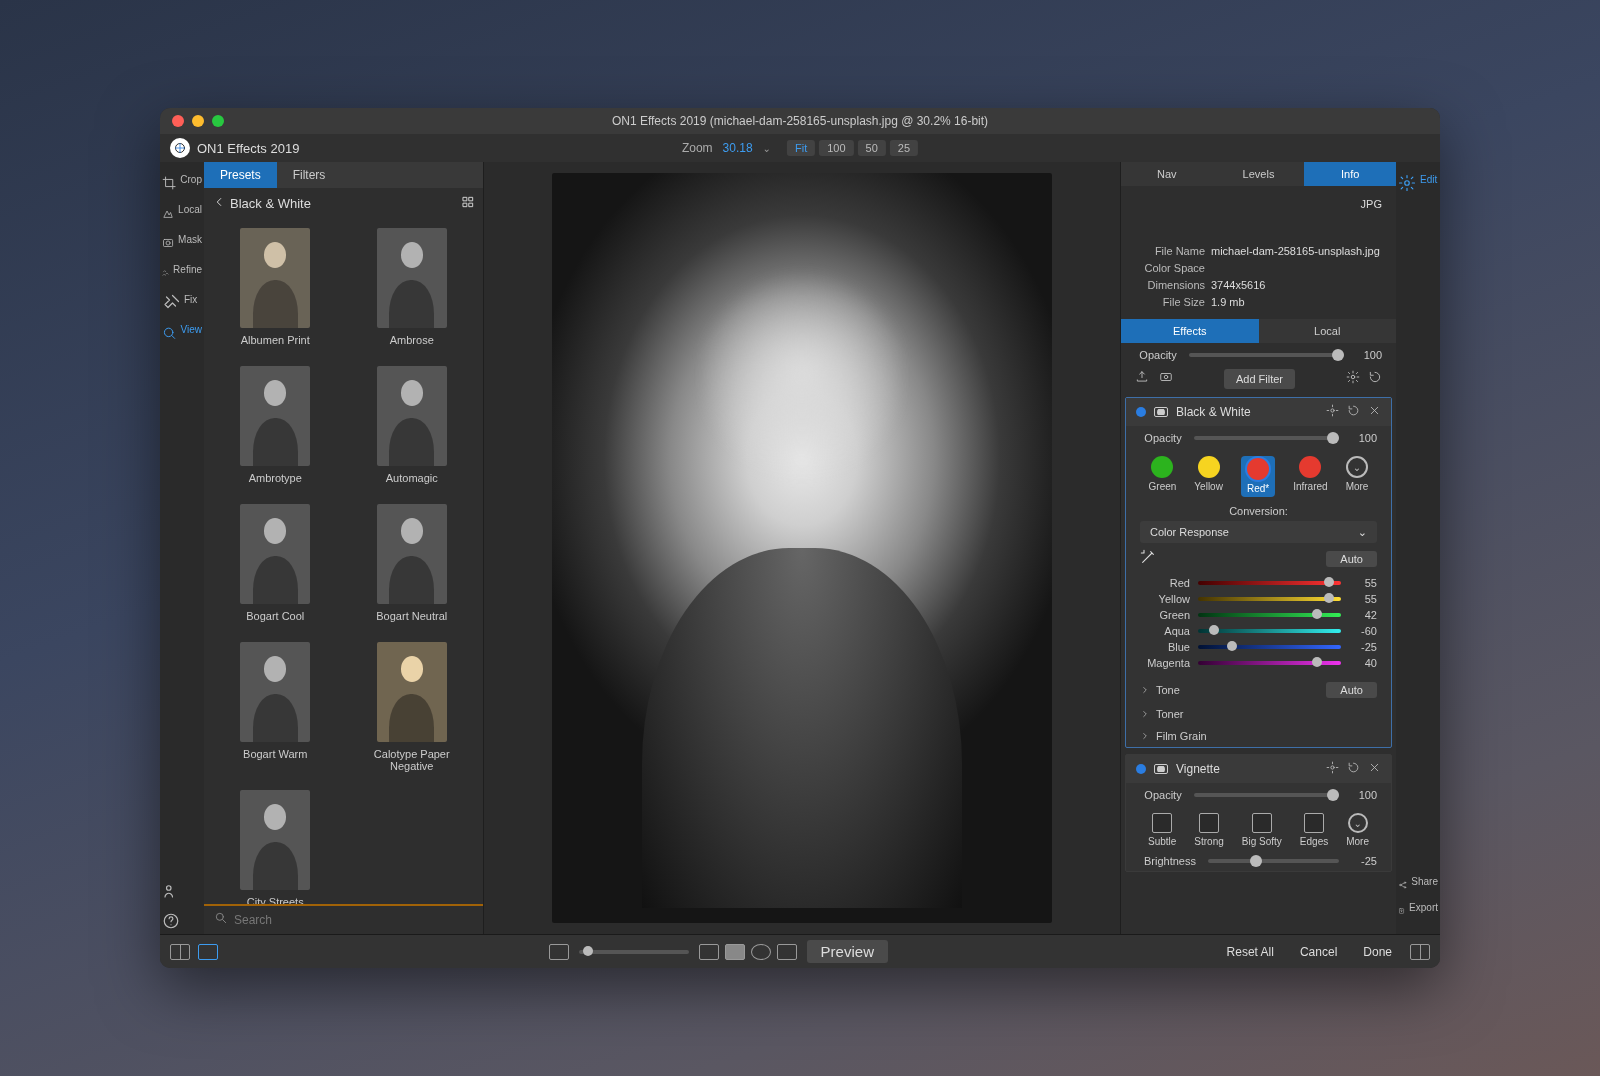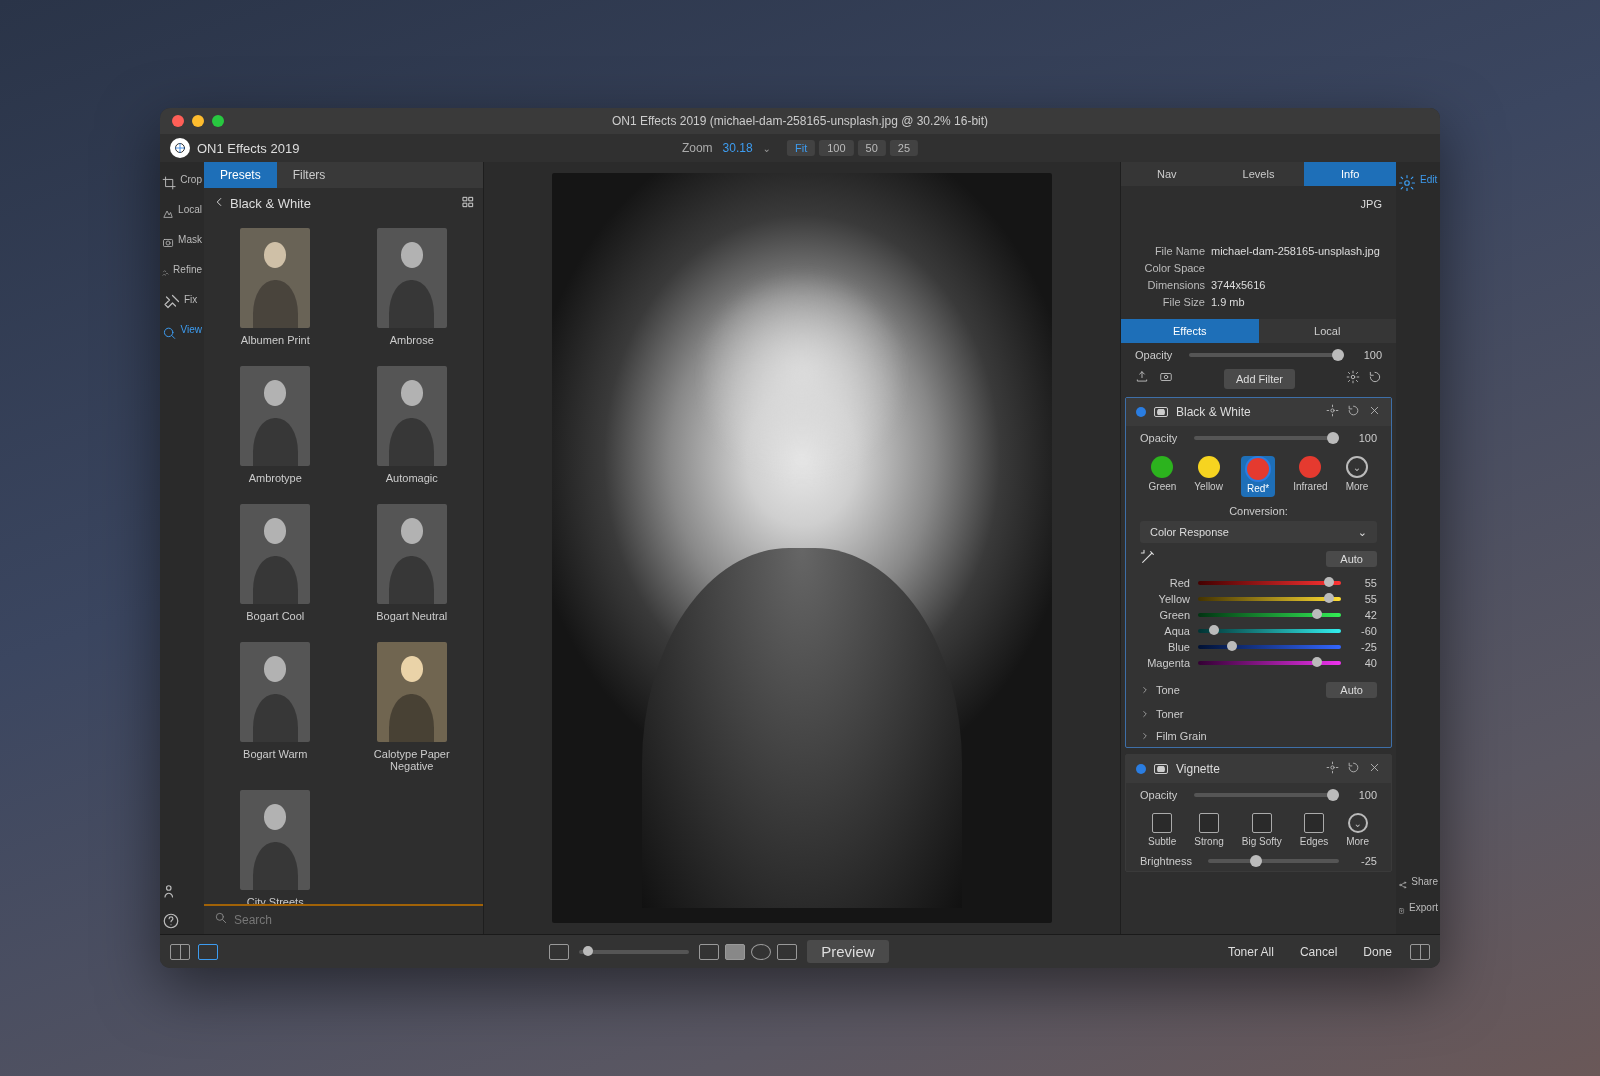--- a/index.html
+++ b/index.html
@@ -64,21 +64,21 @@
 .rp-tab { flex:1; text-align:center; font-size:11px; color:#ccc; display:flex; align-items:center; justify-content:center; background:#363636; }
 .rp-tab.active{ background:#1e6fb8; color:#fff; }
 .rp-info { padding:10px 14px 8px; color:#bbb; font-size:11px; line-height:1.55; }
 .rp-info .jpg{ text-align:right; color:#ddd; margin-bottom:30px; }
 .rp-info .row{ display:flex; }
 .rp-info .k{ color:#bbb; width:76px; text-align:right; padding-right:6px; }
 .rp-info .v{ color:#ddd; }
 .rp-tabs2 .rp-tab{ flex:1; }
 
 .opacity-row { display:flex; align-items:center; gap:8px; padding:6px 14px 4px; color:#ccc; font-size:11px; }
-.opacity-row .lbl{ width:46px; text-align:left; }
+.opacity-row .lbl{ width:46px; text-align:center; }
 .slider { position:relative; height:4px; background:#555; border-radius:2px; flex:1; }
 .slider .knob{ position:absolute; top:-4px; width:12px; height:12px; background:#bbb; border-radius:50%; }
 .opacity-row .val{ width:30px; text-align:right; }
 
 .addfilter-row { display:flex; align-items:center; justify-content:space-between; padding:4px 14px 8px; }
 .addfilter-row .lefticons{ display:flex; gap:10px; color:#bbb; }
 .addfilter-btn { background:#4a4a4a; color:#ddd; font-size:11px; padding:4px 12px; border-radius:3px; }
 .righticons{ display:flex; gap:8px; color:#bbb; align-items:center;}
 .righticons svg,.lefticons svg{width:14px;height:14px;}
 
@@ -627,20 +627,20 @@
         </div>
       <div class="icons">
         <div class="sqbtn"></div>
         <div class="sqbtn" style="background:#888"></div>
         <div class="sqbtn" style="border-radius:50%"></div>
         <div class="sqbtn"></div>
       </div>
       <div class="ftbtn">Preview</div>
     </div>
     <div class="right">
-      <div class="txtbtn">Toner All</div>
+      <div class="txtbtn">Reset All</div>
       <div class="txtbtn">Cancel</div>
       <div class="txtbtn">Done</div>
       <div class="sqbtn dual"></div>
     </div>
   </div>
 
 </div>
 
 </body></html>

